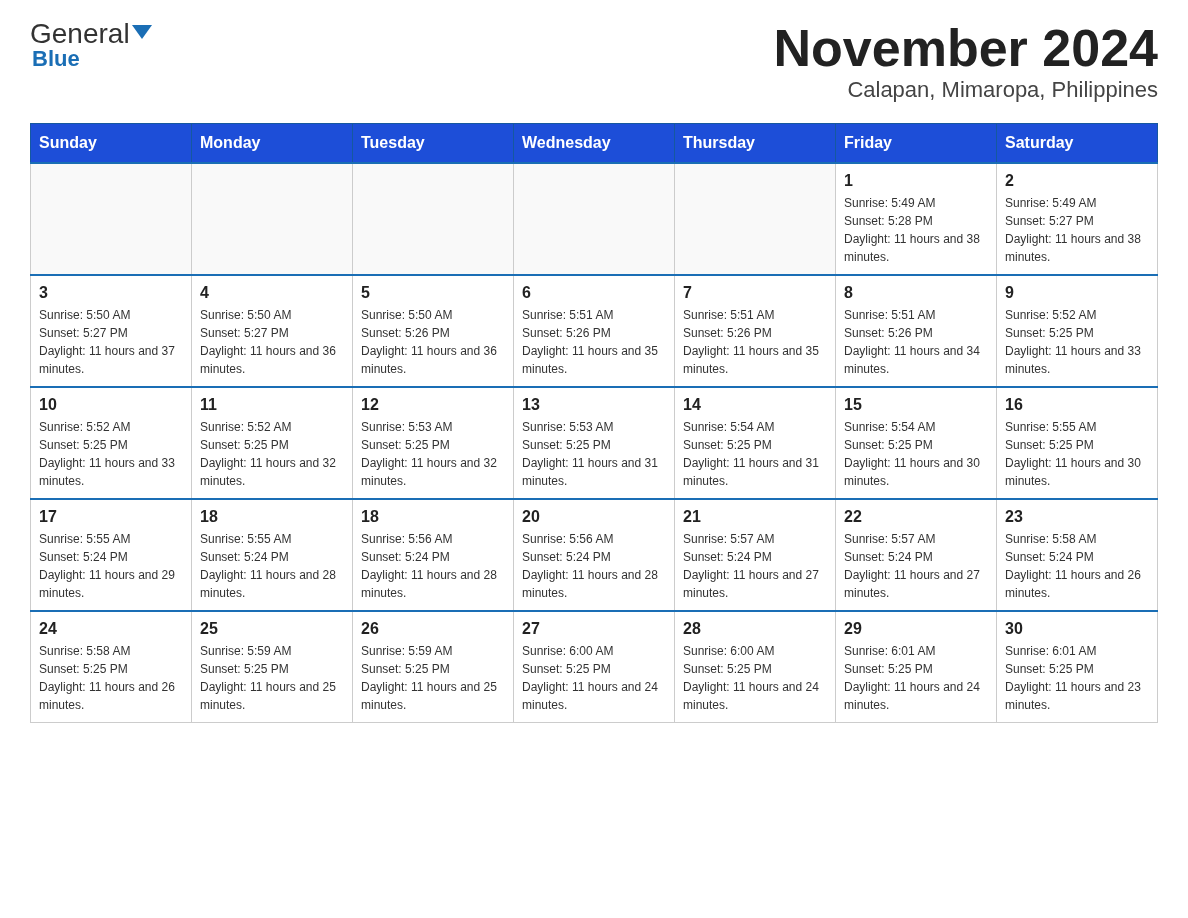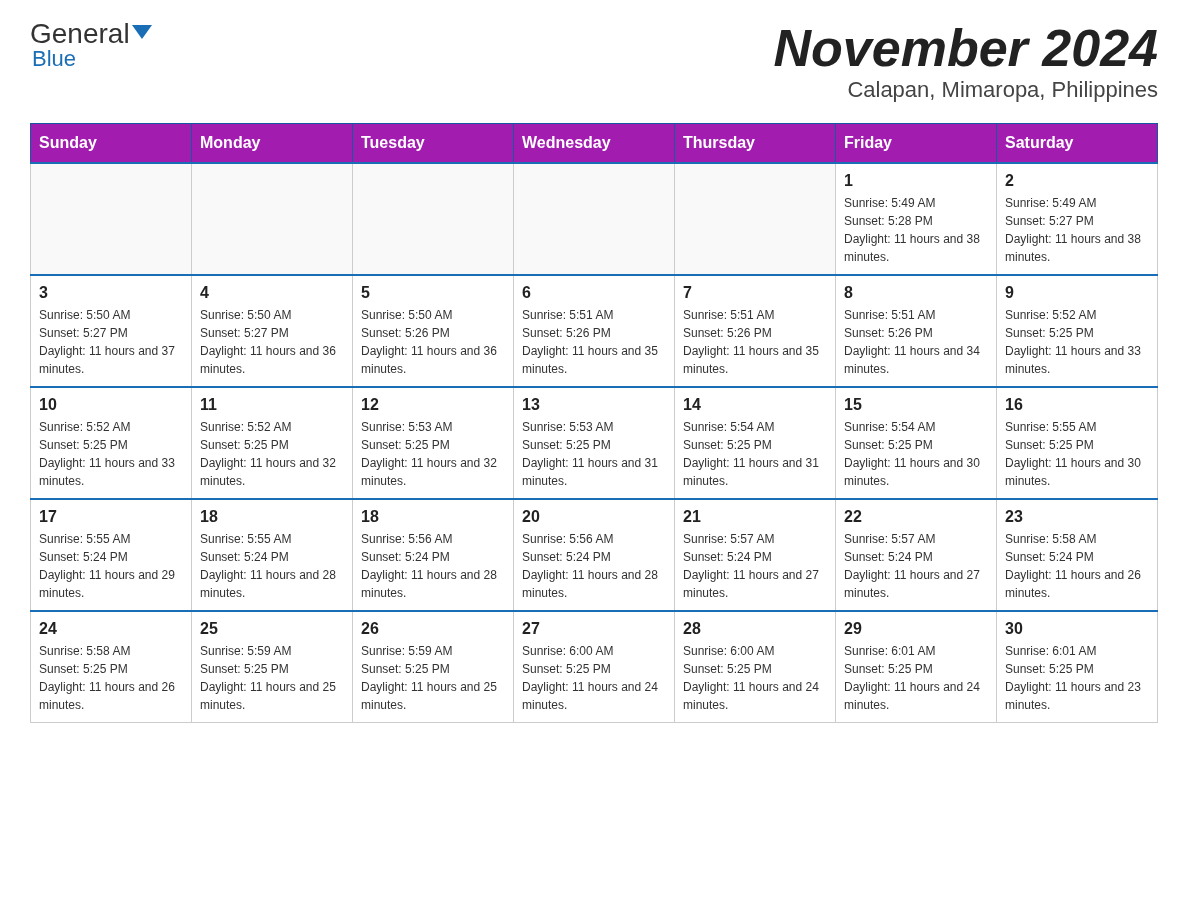--- a/index.html
+++ b/index.html
@@ -35,48 +35,47 @@
       border-left: 10px solid transparent;
       border-right: 10px solid transparent;
       border-top: 14px solid #1a6eb5;
       margin-left: 2px;
       vertical-align: middle;
       position: relative;
       top: -4px;
     }
     .logo-bottom {
       font-size: 22px;
-      font-weight: normal;
+      font-weight: bold;
       color: #1a6eb5;
       margin-top: -2px;
       margin-left: 2px;
       text-align: center;
     }
     .title-area {
       text-align: right;
     }
     .title-area h1 {
       font-size: 52px;
       font-weight: bold;
       color: #222;
       line-height: 1.1;
-      font-style: italic;
     }
     .title-area h2 {
       font-size: 22px;
       font-weight: normal;
       color: #444;
     }
     .calendar {
       width: 100%;
       border-collapse: collapse;
       border: 1px solid #ccc;
     }
     .calendar th {
-      background-color: #a21caf;
+      background-color: #1d4ed8;
       color: #fff;
       font-size: 16px;
       font-weight: bold;
       padding: 10px 8px;
       text-align: left;
       border: 1px solid #1558a0;
     }
     .calendar td {
       vertical-align: top;
       padding: 8px;

